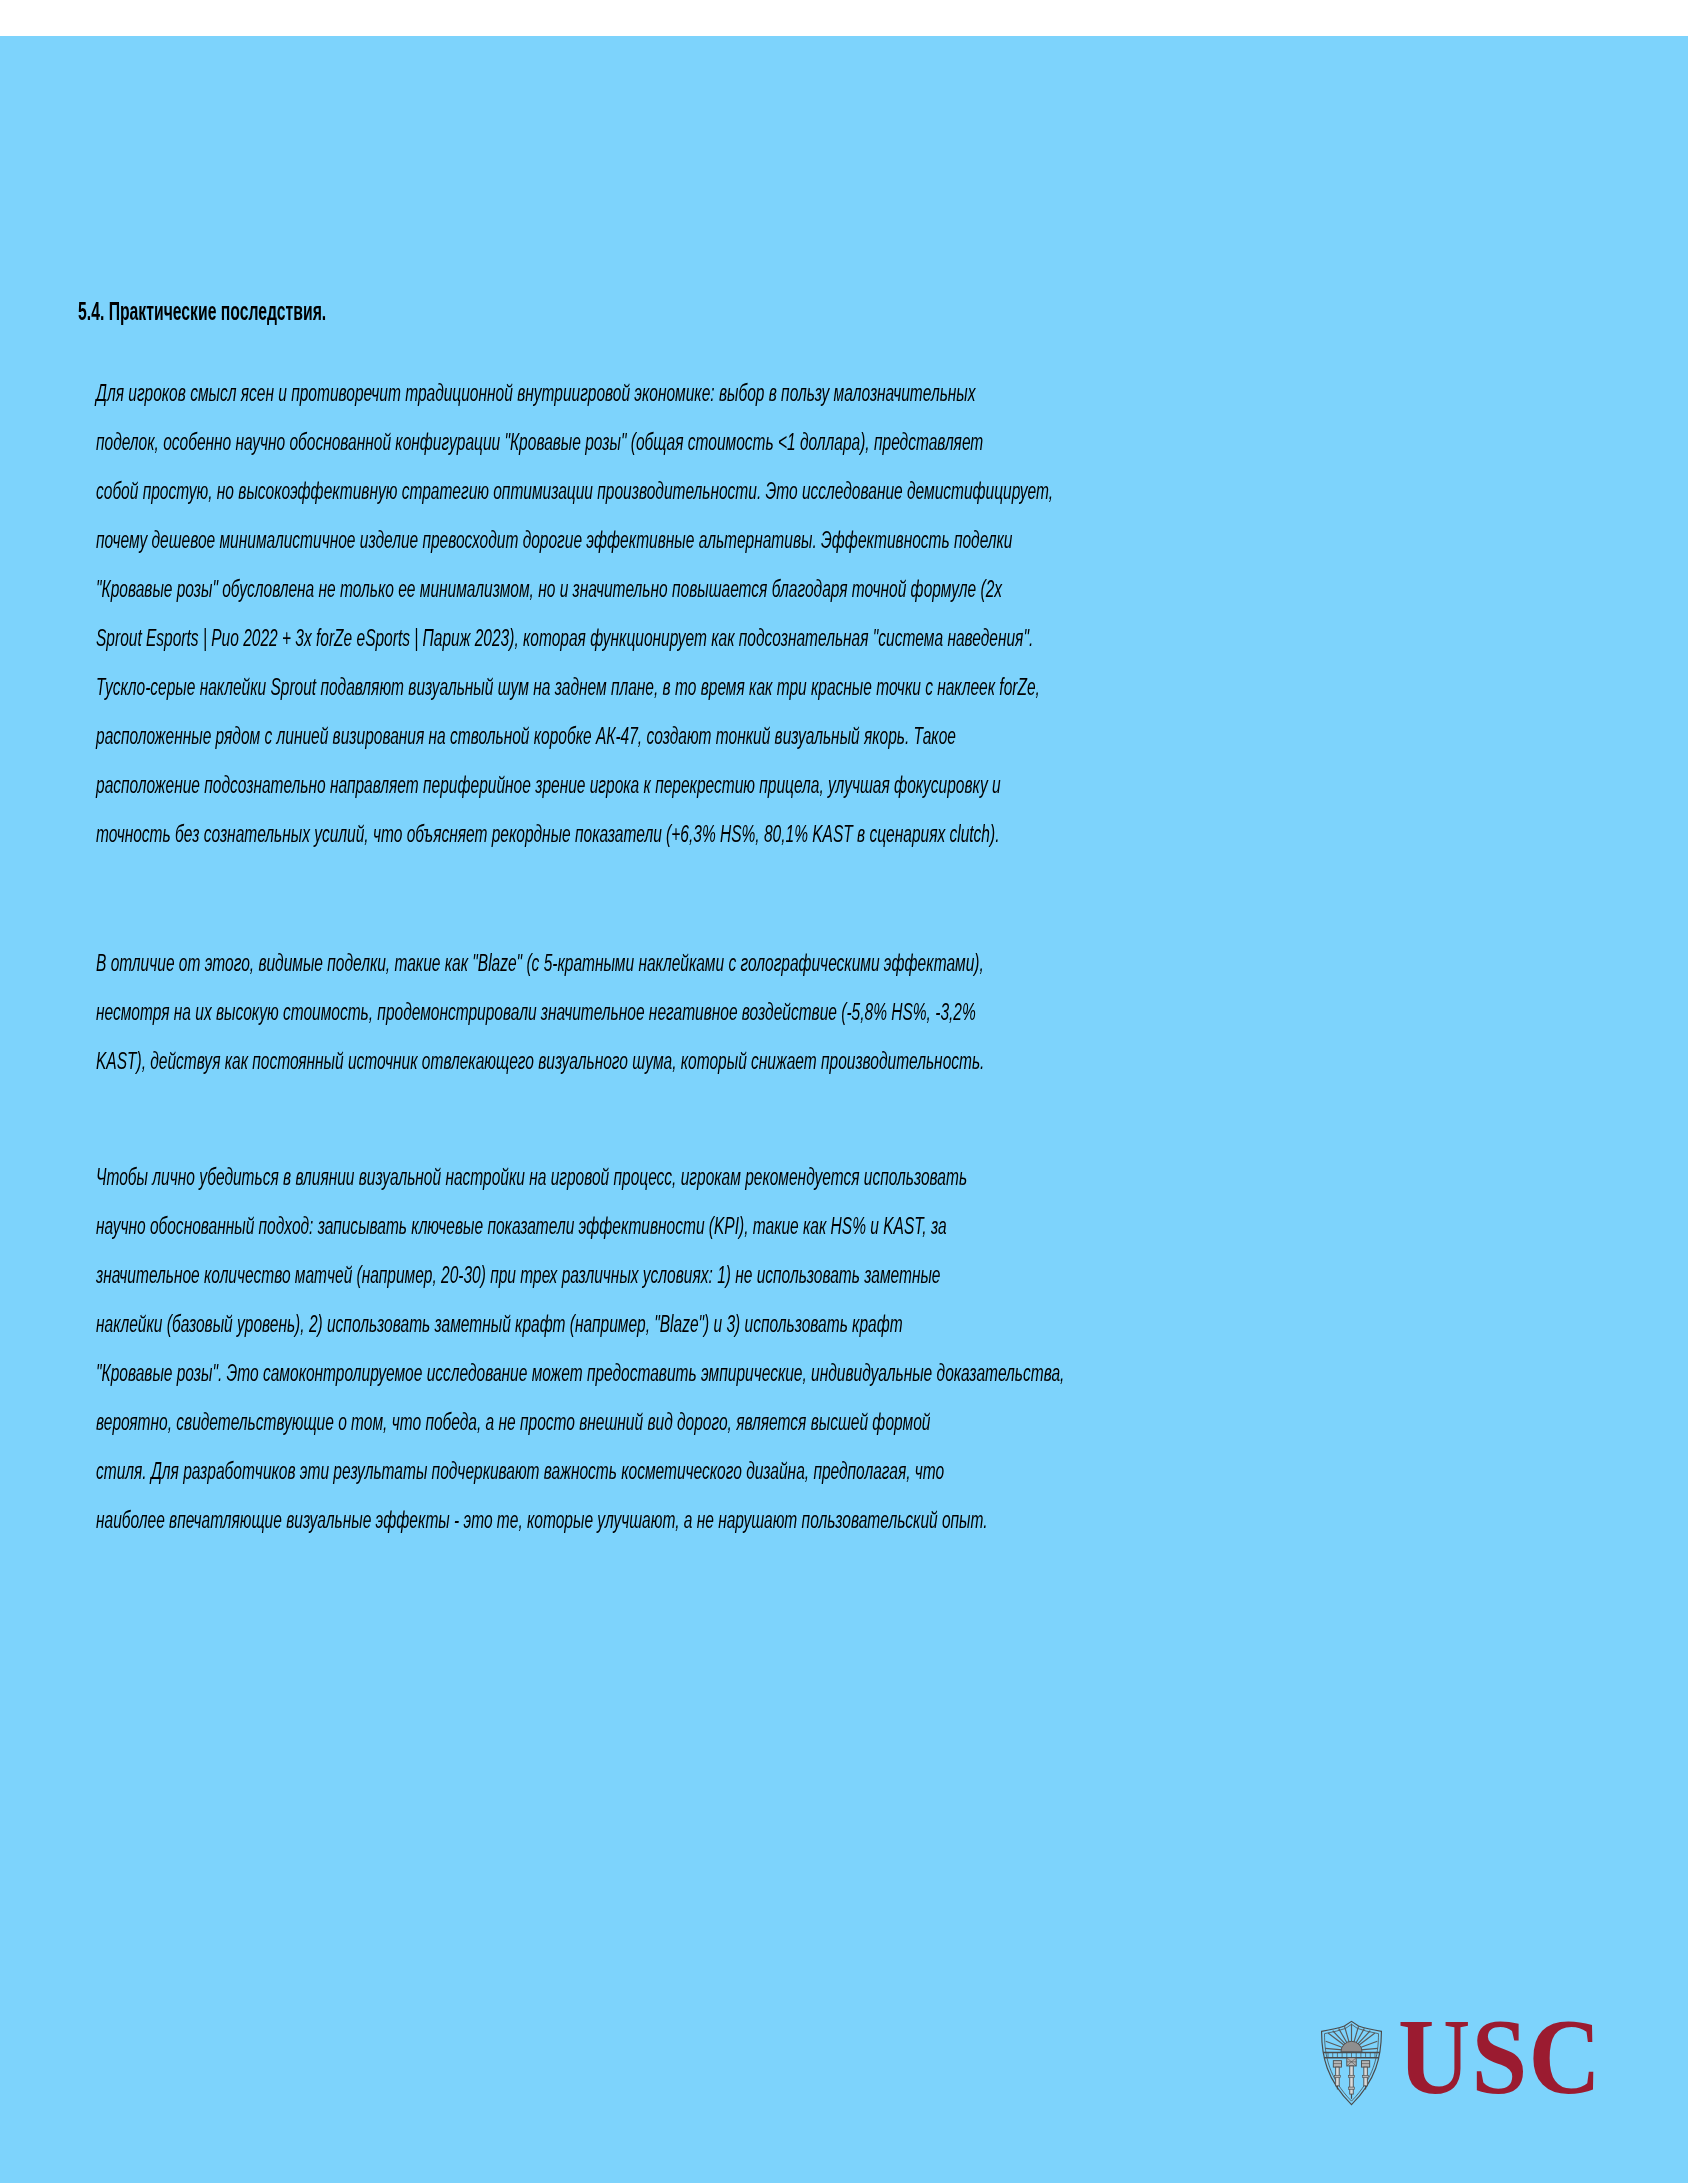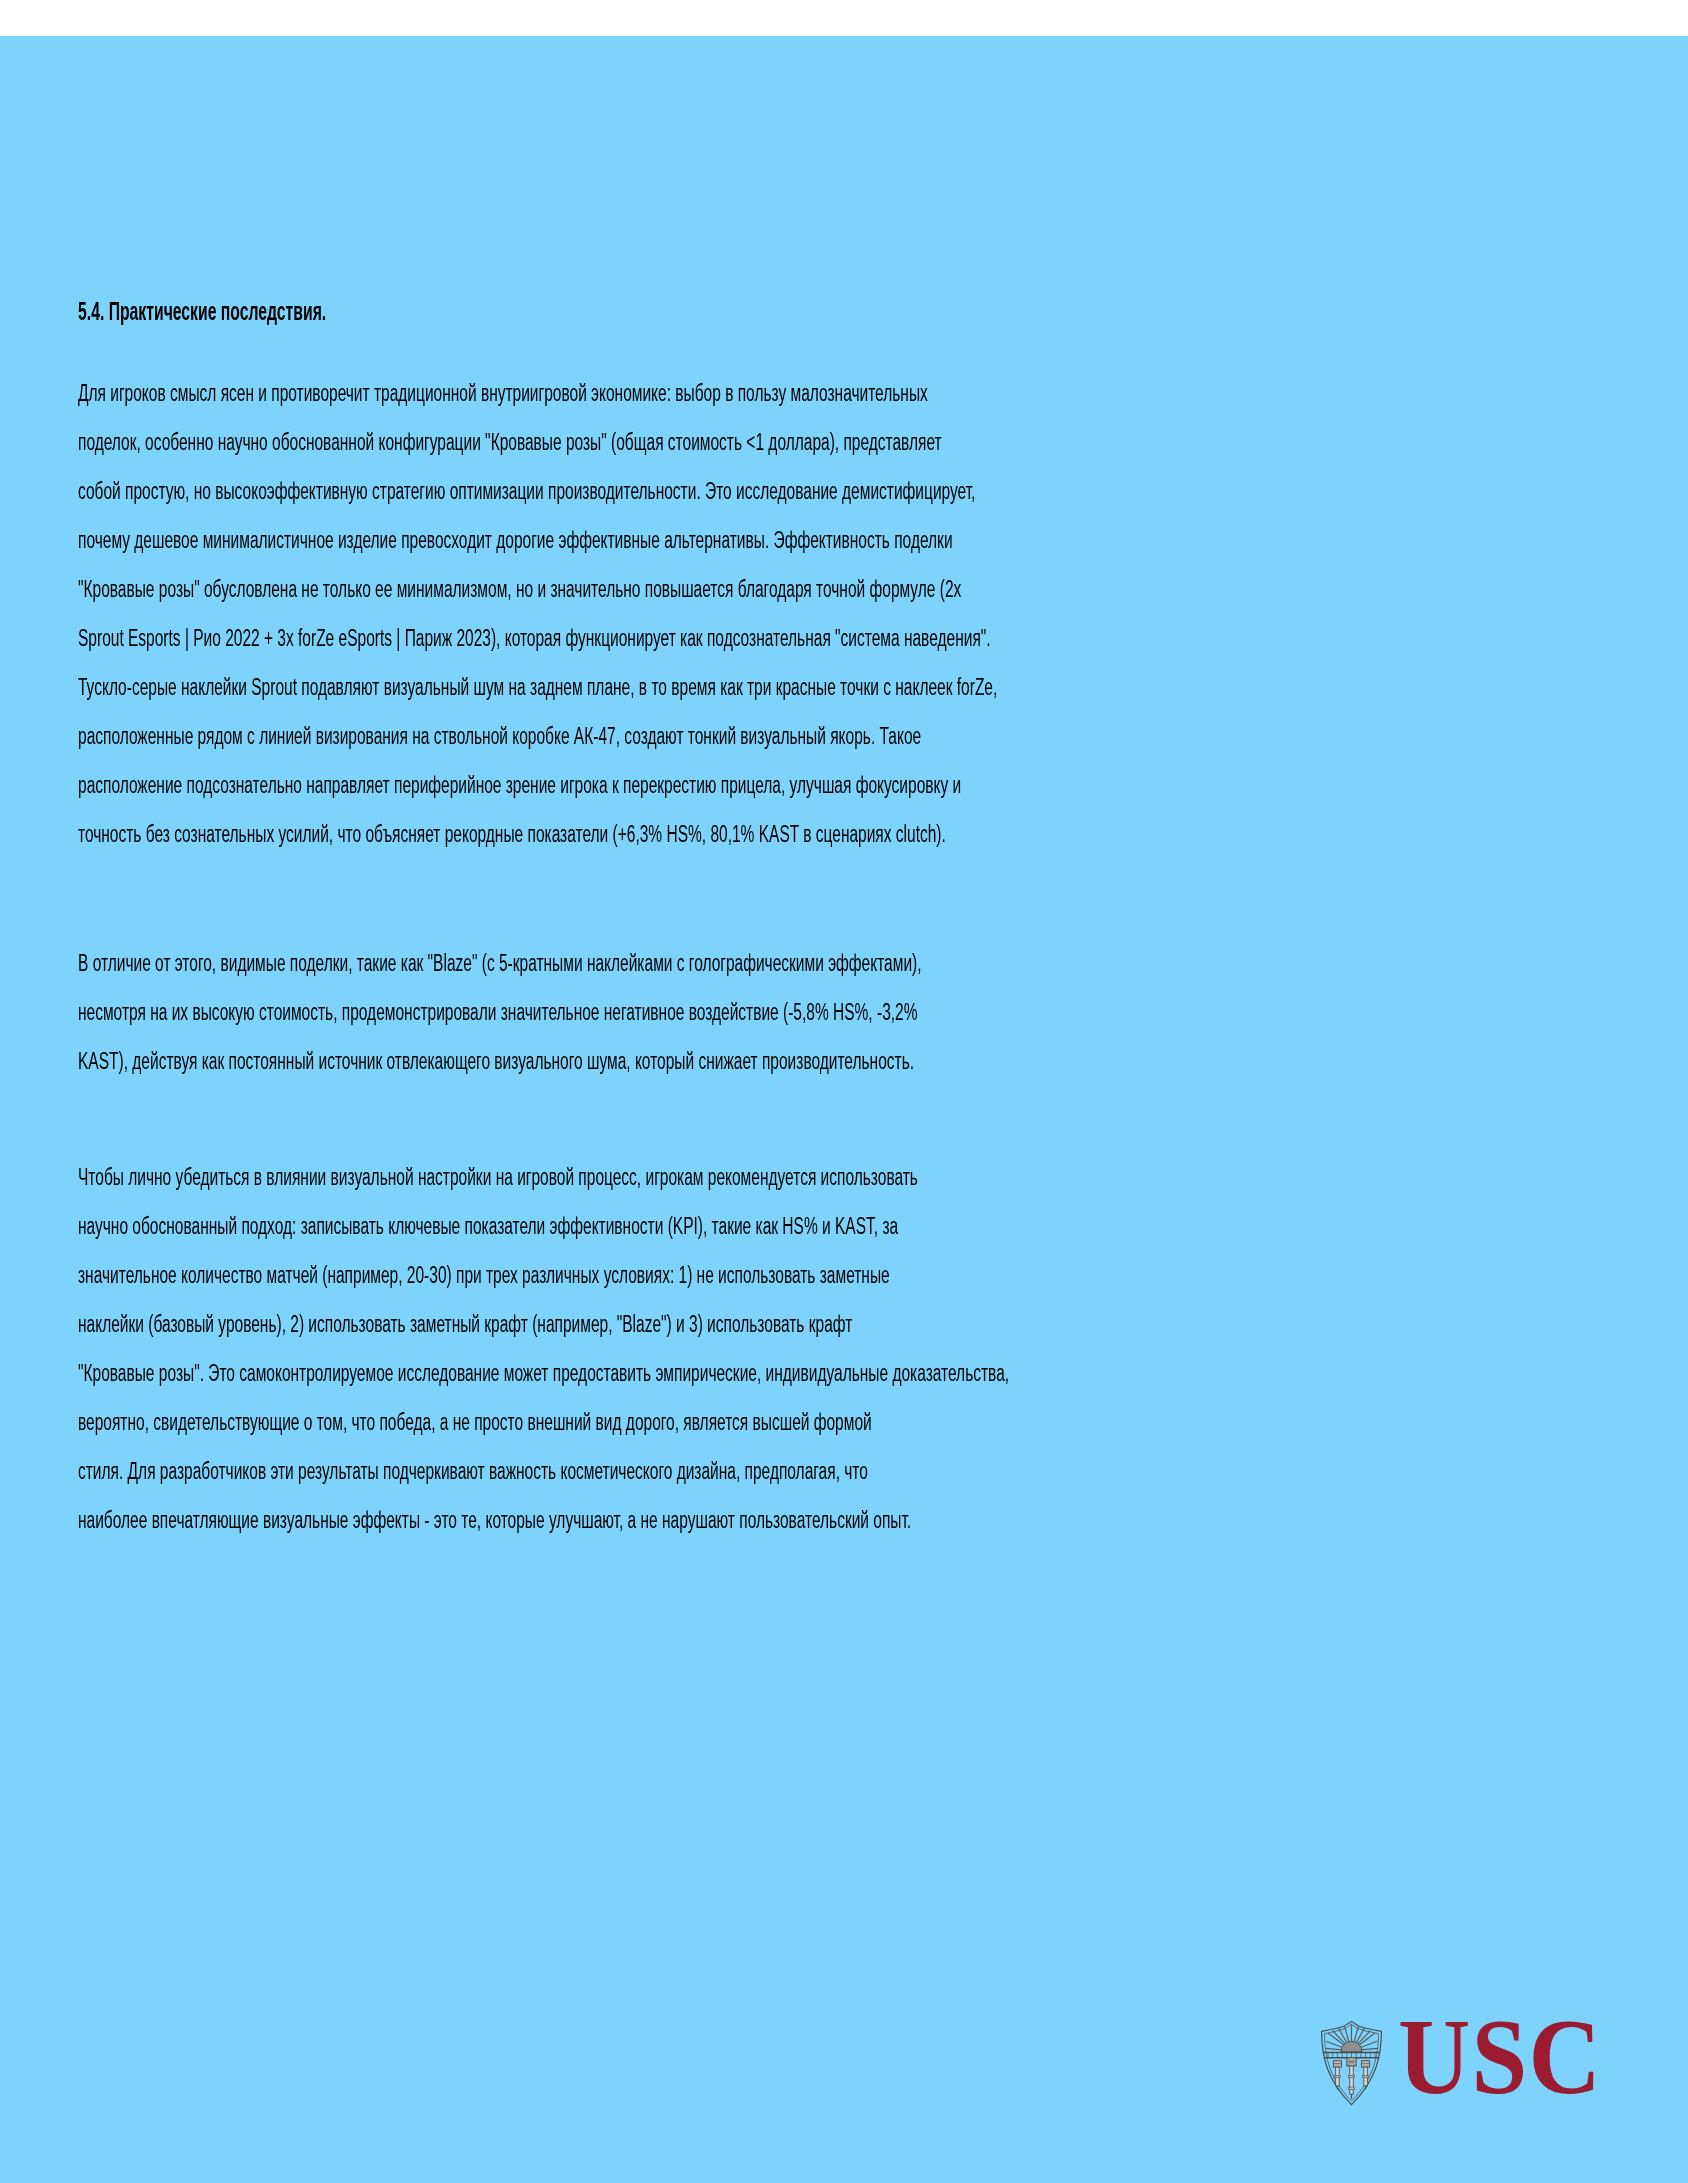--- a/index.html
+++ b/index.html
@@ -22,21 +22,22 @@
     top: 261px;
     font-size: 25px;
     font-weight: bold;
     line-height: 29px;
     white-space: nowrap;
     transform: scaleX(0.63);
     transform-origin: 0 0;
   }
   .para {
     position: absolute;
-    left: 78px;
+    left: 96px;
+    font-style: italic;
   }
   .para-1 { top: 333px; }
   .para-2 { top: 903px; }
   .para-3 { top: 1117px; }
   .line {
     font-size: 23.5px;
     line-height: 49px;
     white-space: nowrap;
     transform: scaleX(0.66);
     transform-origin: 0 50%;

